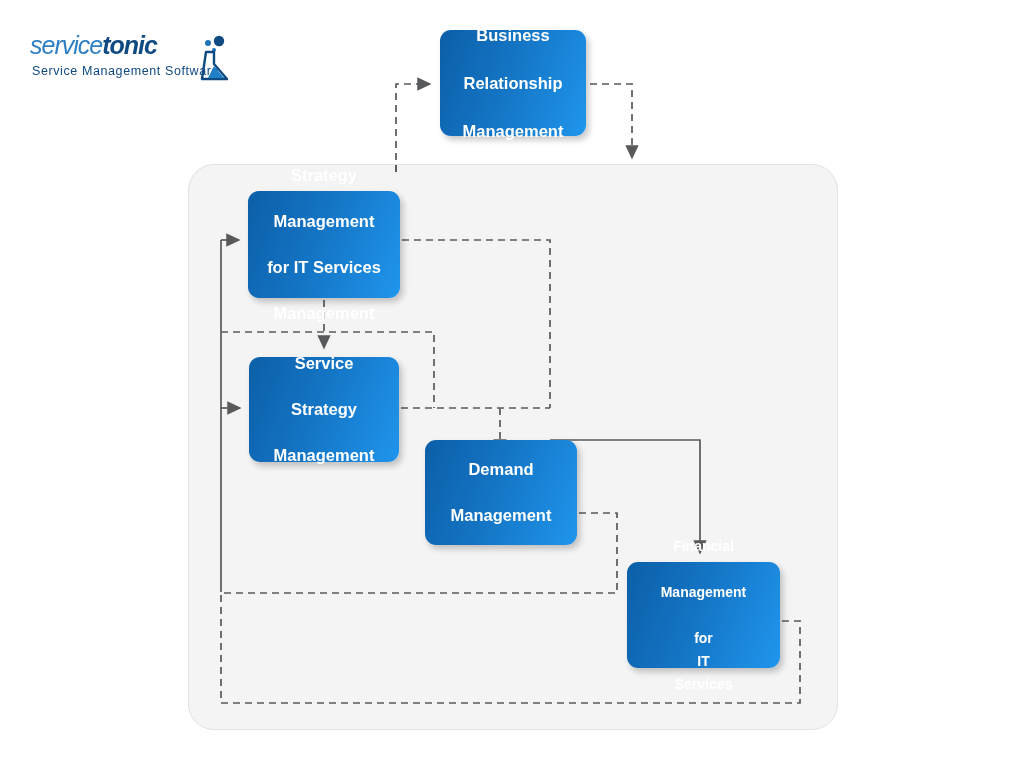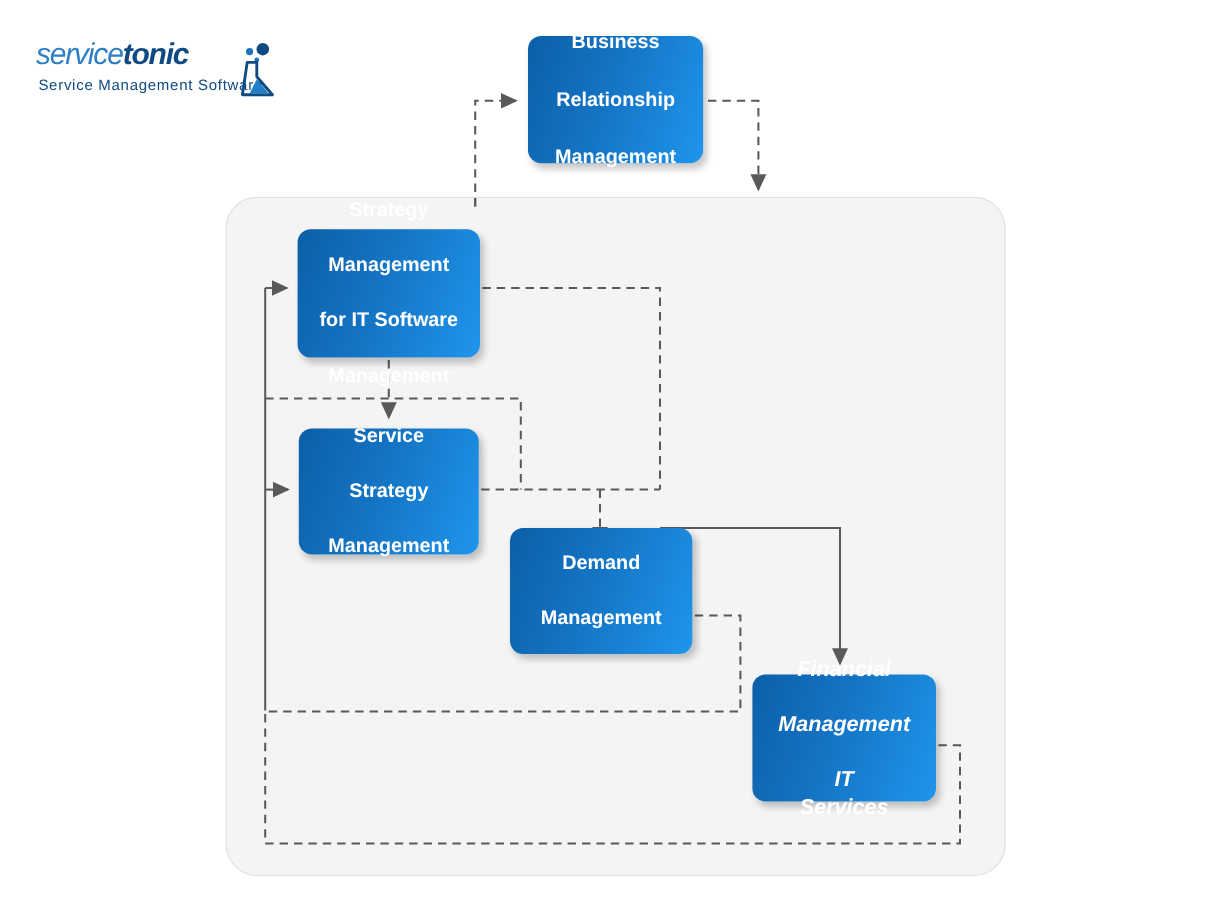--- a/index.html
+++ b/index.html
@@ -42,21 +42,21 @@
     color:#ffffff;font-weight:700;
     box-shadow:3px 4px 6px rgba(0,0,0,0.22);
     background:linear-gradient(110deg,#0c5fa8 0%,#1474c4 45%,#1f95ec 100%);
   }
   .node span{display:block;width:100%;padding:0 8px;box-sizing:border-box;}
   .node b{font-weight:700;}
   #node-brm{left:440px;top:30px;width:146px;height:106px;font-size:16.5px;line-height:24px;}
   #node-smits{left:248px;top:191px;width:152px;height:107px;font-size:16.5px;line-height:23px;}
   #node-spm{left:249px;top:357px;width:150px;height:105px;font-size:16.5px;line-height:23px;}
   #node-dm{left:425px;top:440px;width:152px;height:105px;font-size:16.5px;line-height:23px;}
-  #node-fmits{left:627px;top:562px;width:153px;height:106px;font-size:18px;line-height:23px;font-style:italic;}
+  #node-fmits{left:627px;top:562px;width:153px;height:106px;font-size:14px;line-height:23px;}
 </style>
 </head>
 <body>
 
 <div id="stage">
 
   <div class="logo">
     <div class="logo-word">
       <span class="lw-a">service</span><span class="lw-b">tonic</span>
     </div>
@@ -108,28 +108,28 @@
 
       <path d="M396,172 L396,160" stroke-dasharray="7,5"></path>
     </g>
   </svg>
 
   <div class="node" id="node-brm">
     <span><span>Business</span><br><span>Relationship</span><br><span>Management</span></span>
   </div>
 
   <div class="node" id="node-smits">
-    <span><span>Strategy</span><br><span>Management</span><br><span>for IT Software</span><br><span>Management</span></span>
+    <span><span>Strategy</span><br><span>Management</span><br><span>for IT Services</span><br><span>Management</span></span>
   </div>
 
   <div class="node" id="node-spm">
     <span><span>Service</span><br><span>Strategy</span><br><span>Management</span></span>
   </div>
 
   <div class="node" id="node-dm">
     <span><span>Demand</span><br><span>Management</span></span>
   </div>
 
   <div class="node" id="node-fmits">
-    <span><span>Financial</span><br><span>Management</span><br><b>IT</b><span> Services</span></span>
+    <span><span>Financial</span><br><span>Management</span><br><span>for </span><b>IT</b><span> Services</span></span>
   </div>
 
 </div>
 
 </body></html>

